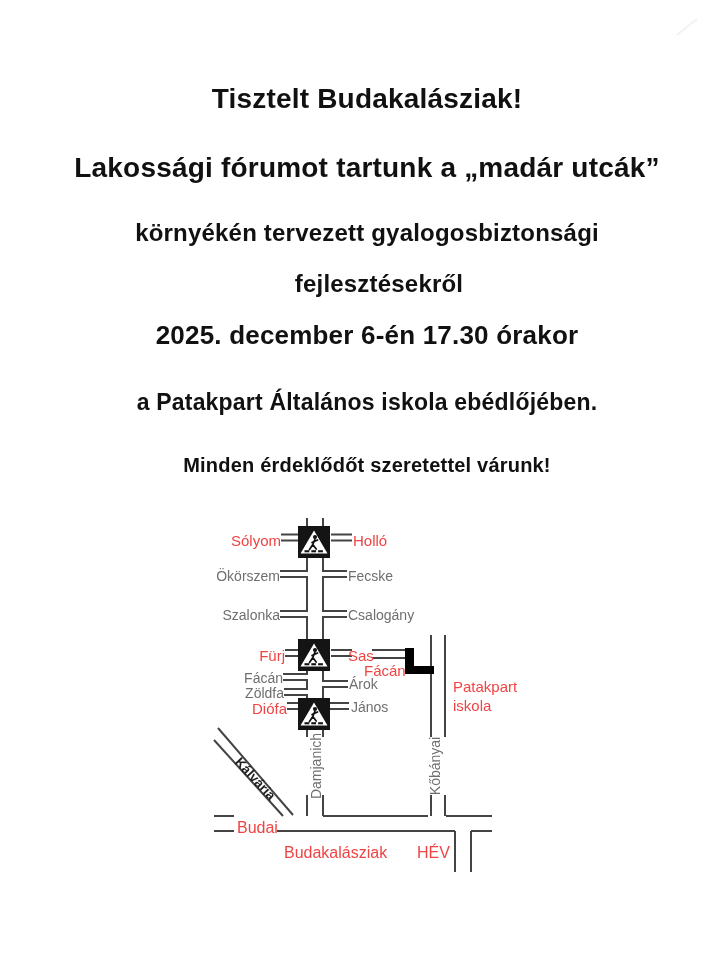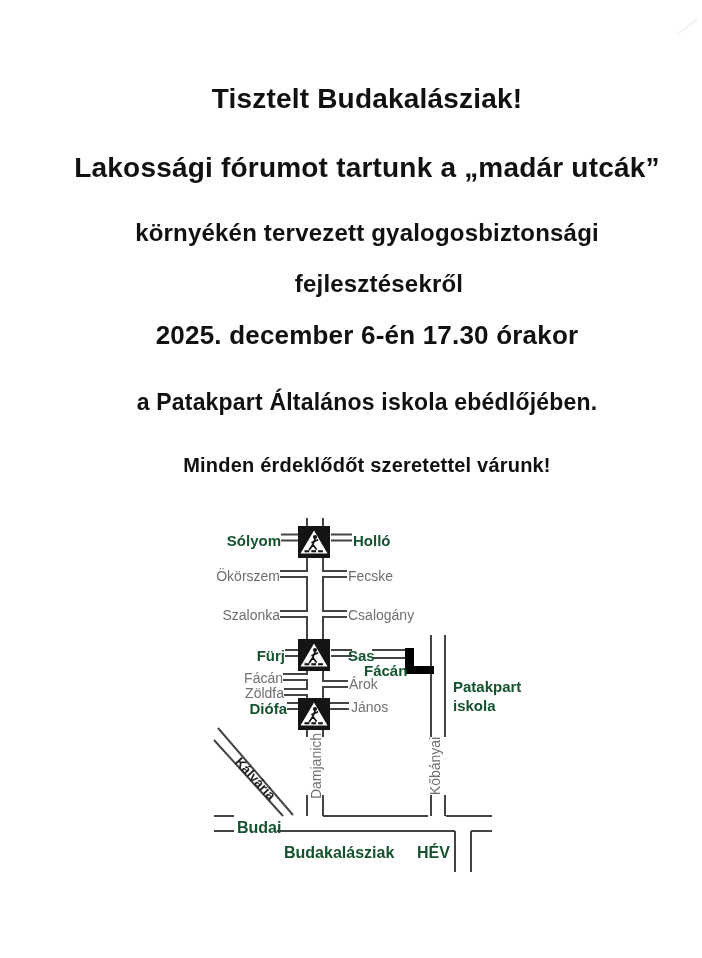--- a/index.html
+++ b/index.html
@@ -19,21 +19,21 @@
   .corner-mark { position:absolute; left:674px; top:26px; width:26px; height:2px;
     background:#f2f2f2; transform:rotate(-38deg); }
 
   
   .map { position:absolute; left:195px; top:505px; width:345px; height:380px; }
   .map-lines { position:absolute; left:0; top:0; }
   .sign { position:absolute; left:103px; width:32px; height:32px; }
   .s1 { top:21px; } .s2 { top:134px; } .s3 { top:193px; }
 
   .lbl { position:absolute; font-size:14px; line-height:1; color:#6f6f6f; white-space:nowrap; }
-  .lbl.b { font-weight:bold; color:#14532d; font-size:15px; }
+  .lbl.b { font-weight:normal; color:#ef4444; font-size:15px; }
   .lbl.big { font-size:16px; }
 
   .solyom   { right:259px; top:28px; }
   .hollo    { left:158px;  top:28px; }
   .okorszem { right:260px; top:64px; }
   .fecske   { left:153px;  top:64px; }
   .szalonka { right:260px; top:103px; }
   .csalogany{ left:153px;  top:103px; }
   .furj     { right:255px; top:143px; }
   .sas      { left:153px;  top:143px; }

